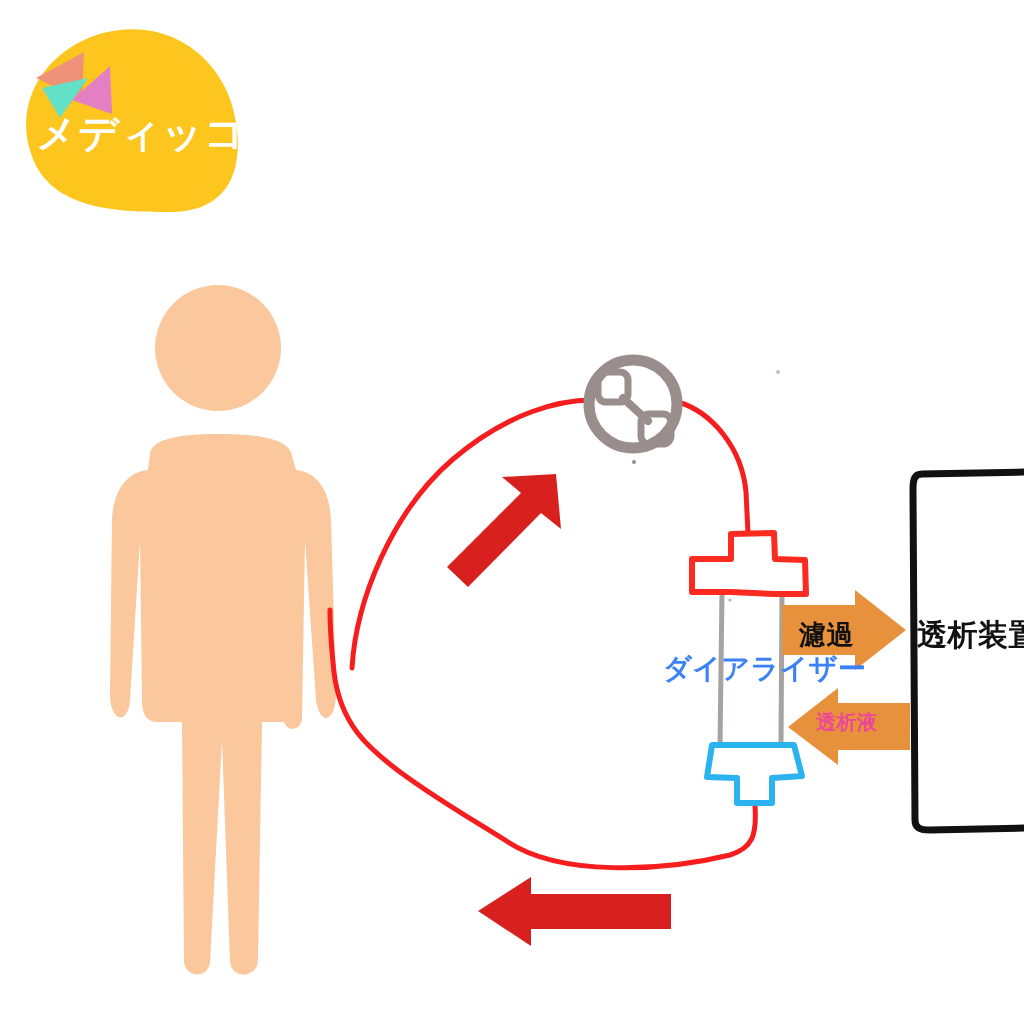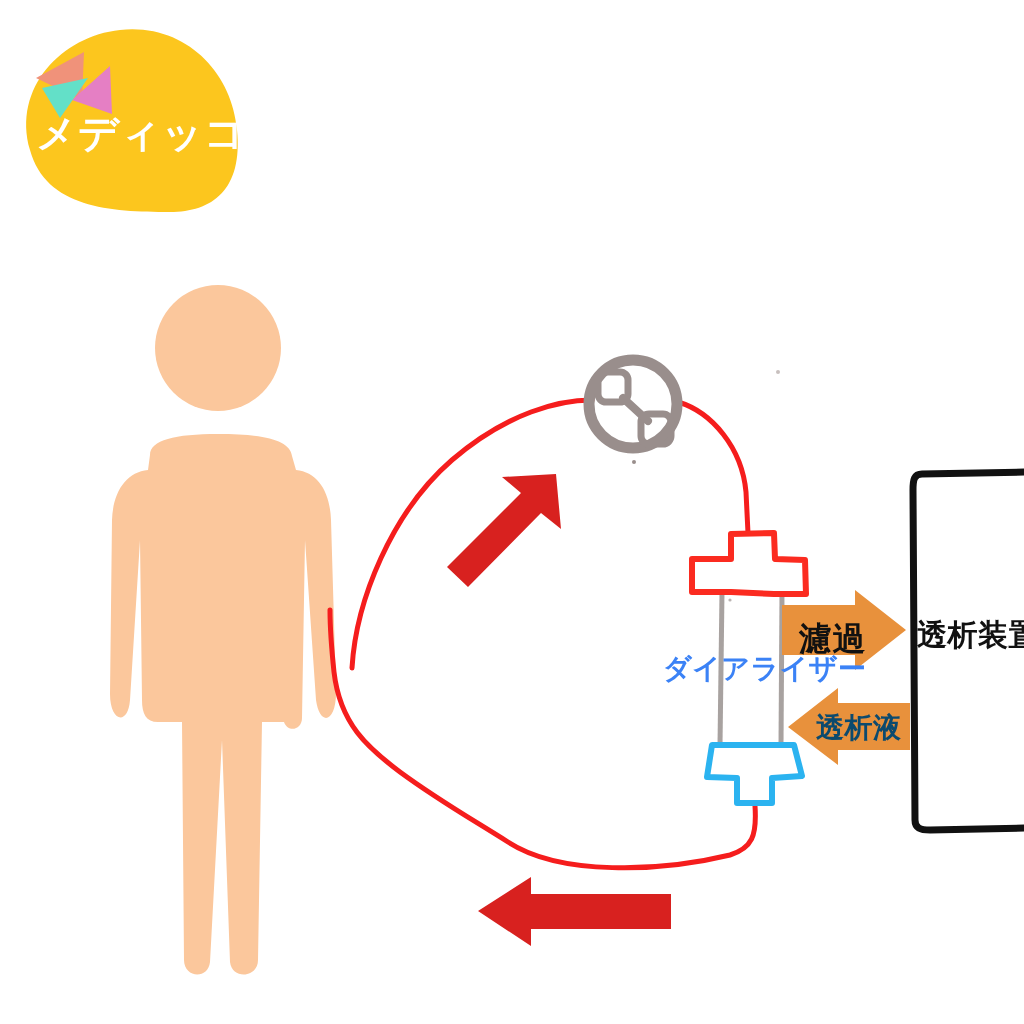--- a/index.html
+++ b/index.html
@@ -52,29 +52,29 @@
   #machine-label {
     left: 917px;
     top: 615px;
     font-size: 30px;
     color: #111111;
     font-family: "DejaVu Sans", sans-serif;
   }
   #filtration-label {
     left: 799px;
     top: 617px;
-    font-size: 33px;
+    font-size: 27px;
     color: #111111;
     font-family: "DejaVu Sans", sans-serif;
   }
   #dialysate-label {
     left: 816px;
     top: 709px;
-    font-size: 28px;
-    color: #0c4a6e;
+    font-size: 20px;
+    color: #ec4899;
     font-family: "DejaVu Sans", sans-serif;
   }
 </style>
 </head>
 <body>
 
 <div id="canvas">
 
   <svg class="layer" viewBox="0 0 1024 1024">
     <path d="M 30 150 C 12 88 62 36 120 30 C 185 23 232 72 237 130 C 243 190 212 212 170 212 C 110 212 46 208 30 150 Z" fill="#FCC61E"></path>

